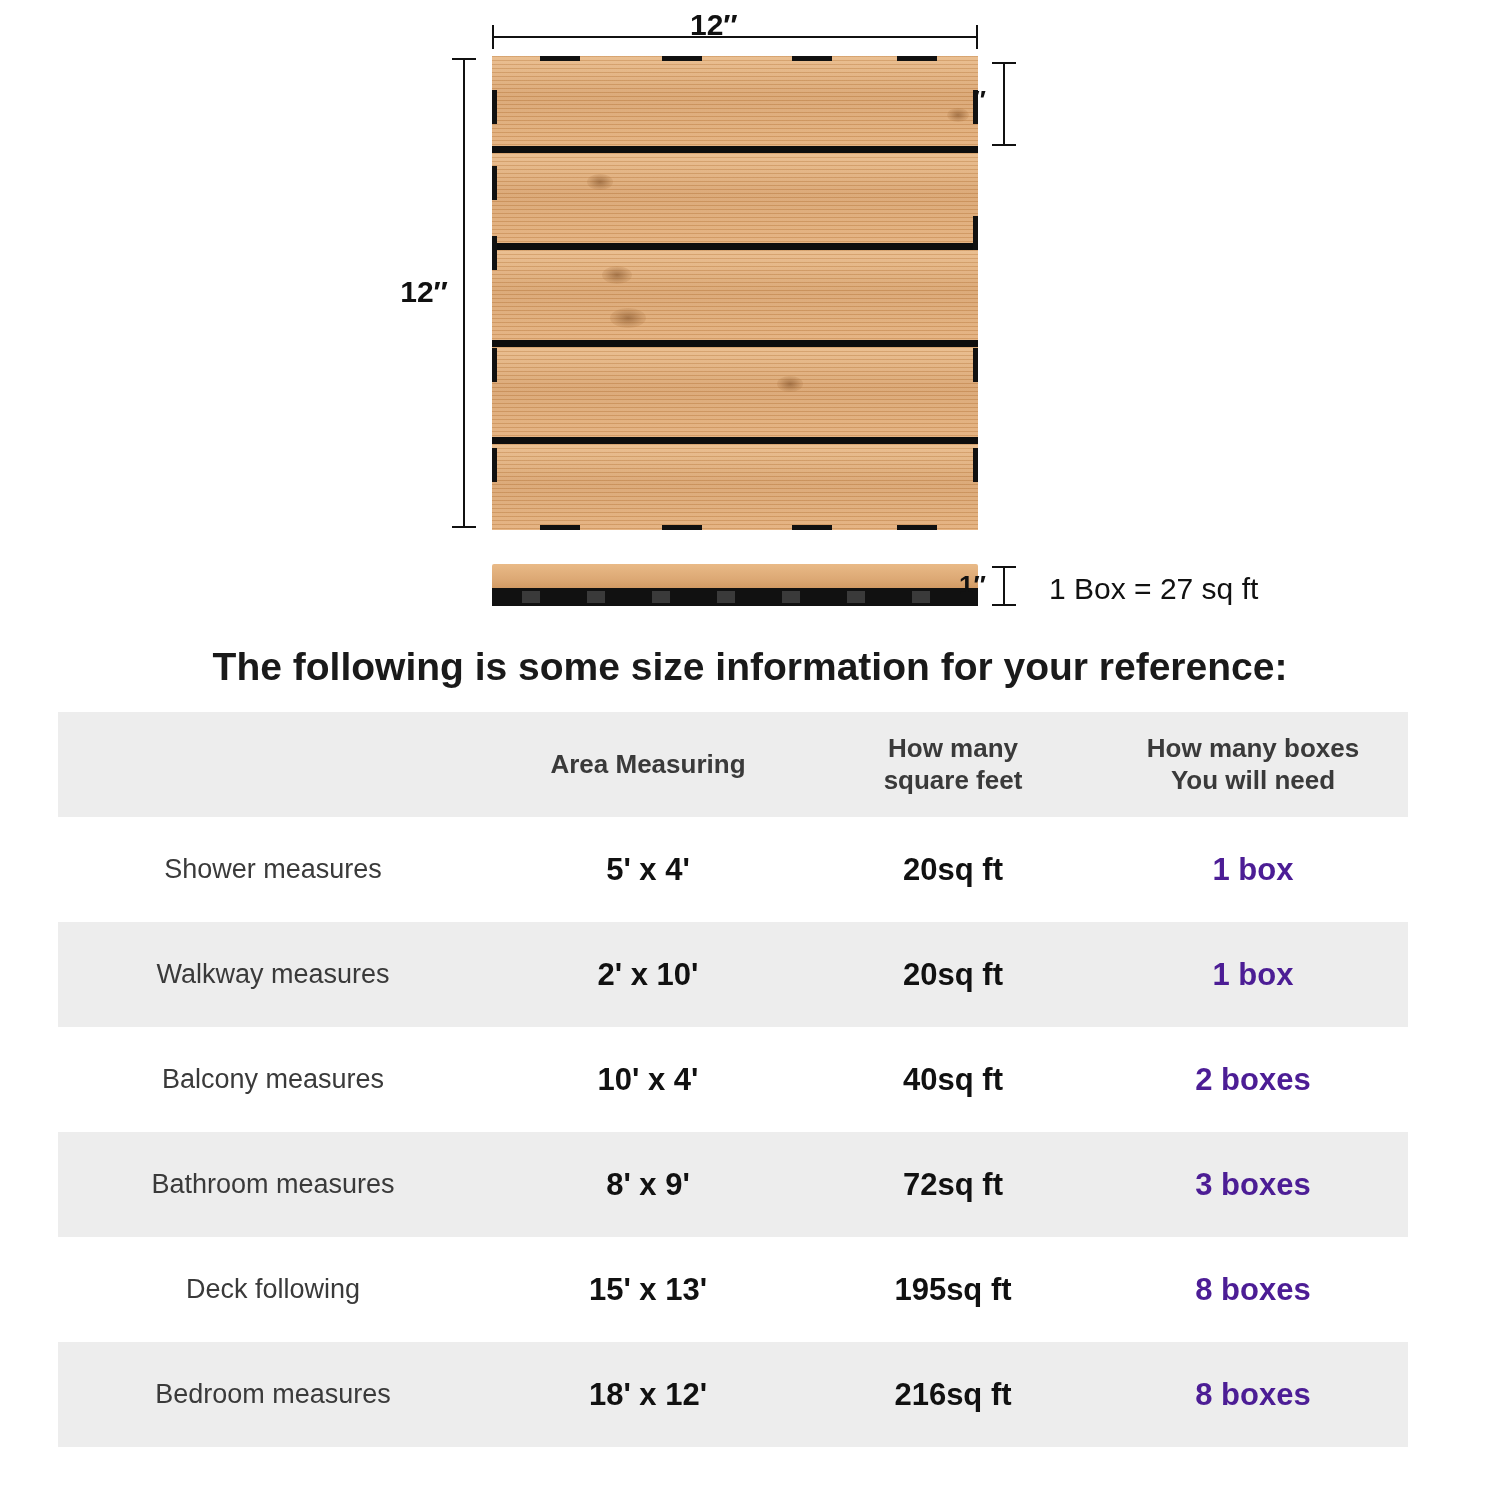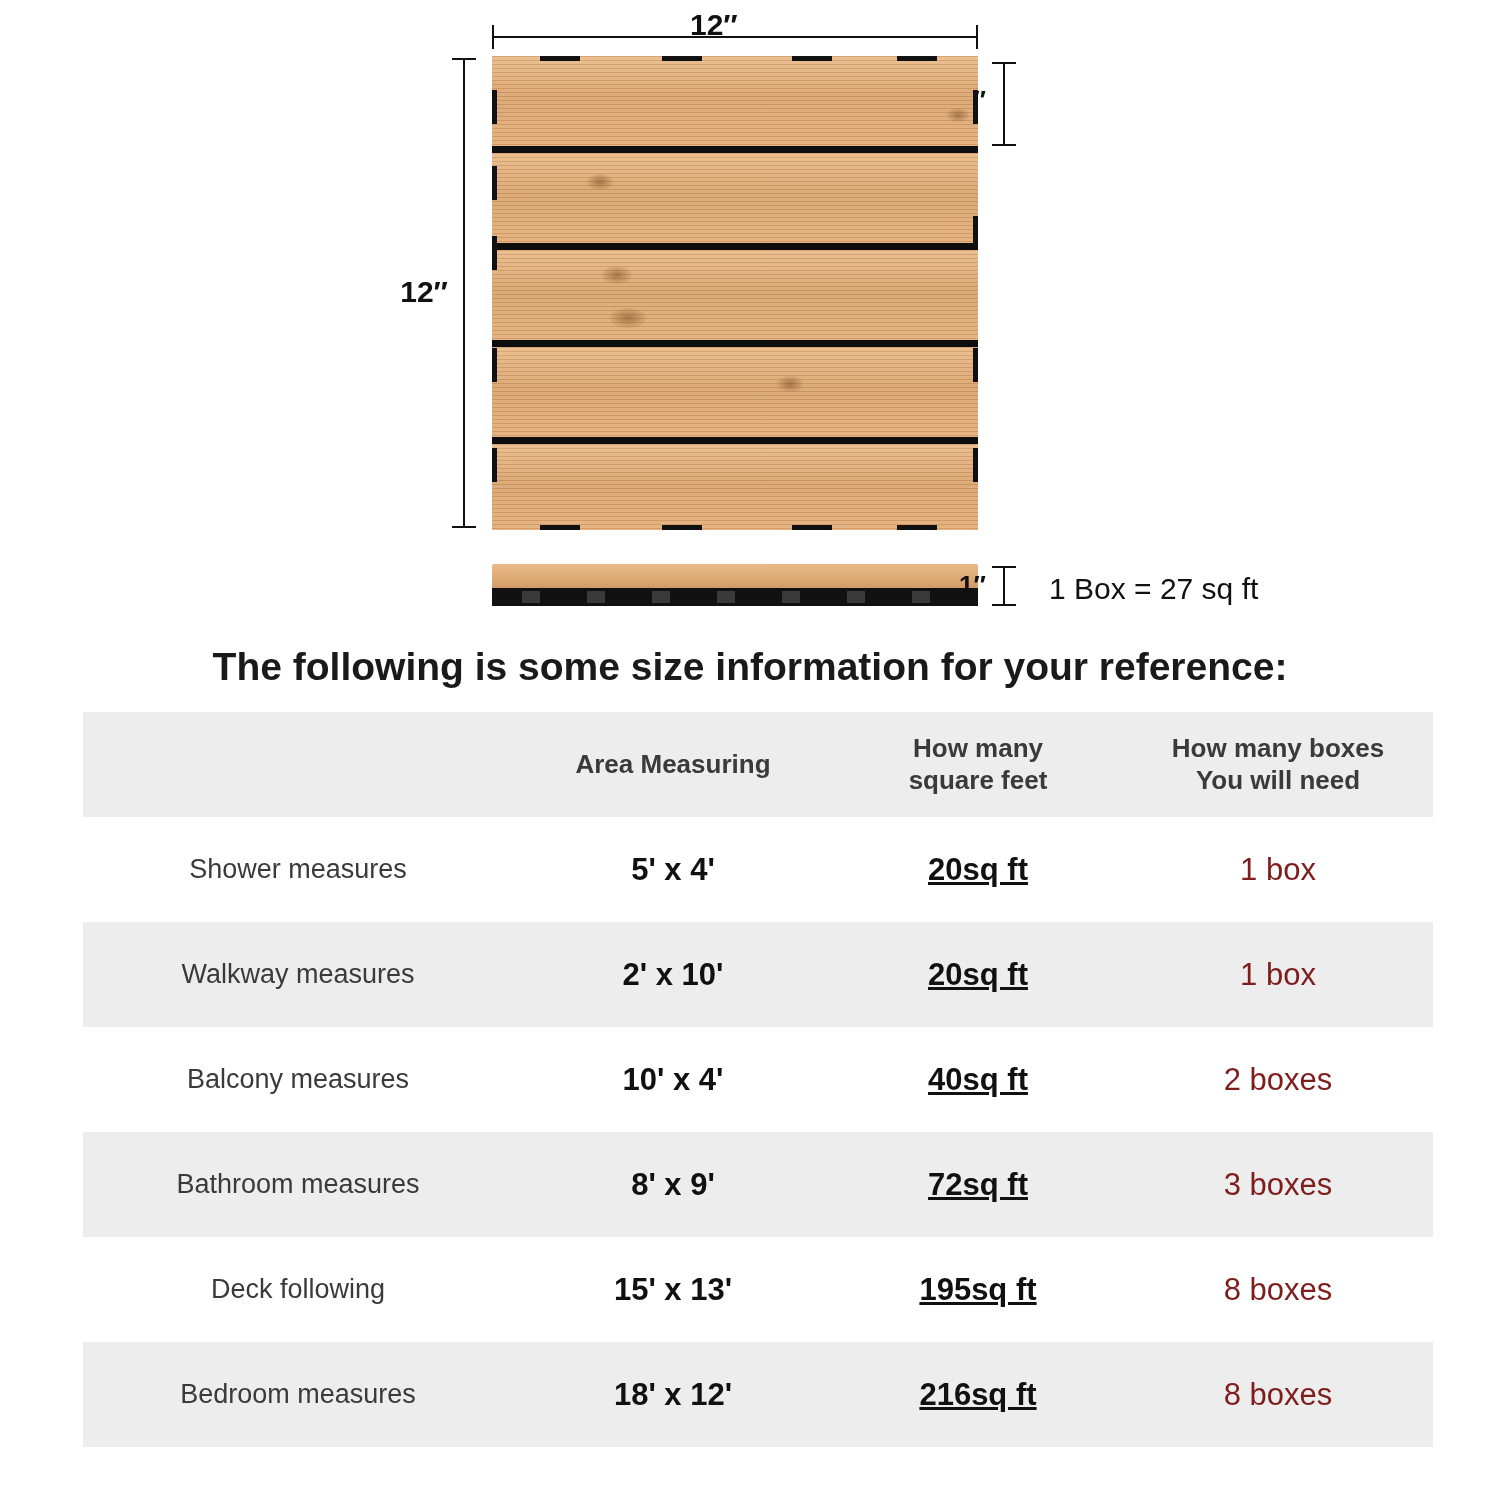--- a/index.html
+++ b/index.html
@@ -223,21 +223,21 @@
     width: 1500px;
     text-align: center;
     font-size: 39px;
     font-weight: 700;
     color: #1a1a1a;
   }
 
   
   .table {
     position: absolute;
-    left: 83px;
+    left: 58px;
     top: 712px;
     width: 1350px;
     border-collapse: collapse;
   }
   .table col.c1 { width: 430px; }
   .table col.c2 { width: 320px; }
   .table col.c3 { width: 290px; }
   .table col.c4 { width: 310px; }
 
   .table thead th {
@@ -266,26 +266,25 @@
   }
   .cell-dims {
     font-size: 31px;
     font-weight: 700;
     color: #111;
   }
   .cell-sqft {
     font-size: 31px;
     font-weight: 700;
     color: #111;
-    text-decoration: underline;
   }
   .cell-boxes {
     font-size: 31px;
-    font-weight: 400;
-    color: #7f1d1d;
+    font-weight: 700;
+    color: #4c1d95;
   }
 </style>
 </head>
 <body>
 
 <div class="diagram">
 
   <div class="dim-top"></div>
   <div class="dim-top-label">12″</div>
 

